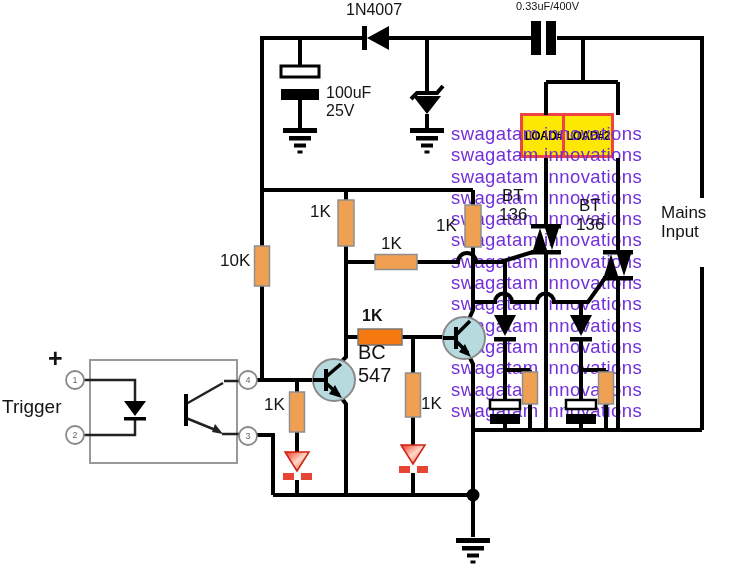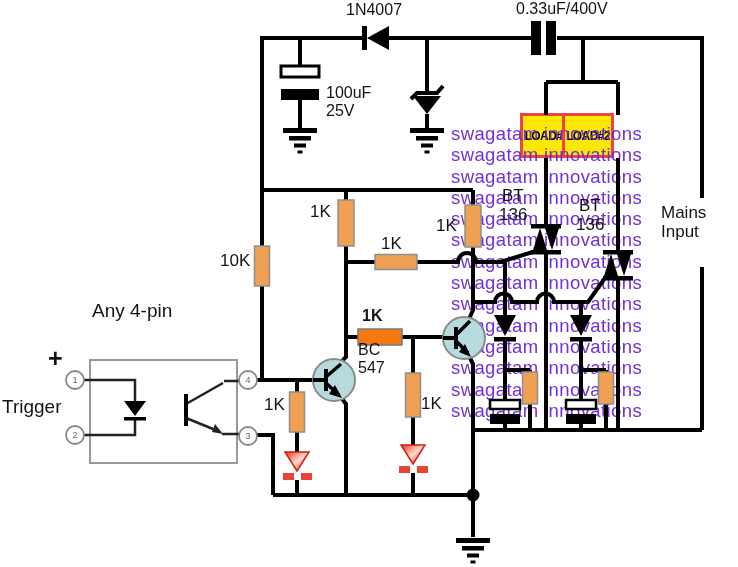--- a/index.html
+++ b/index.html
@@ -13,22 +13,22 @@
   #load1{left:520px;top:113px;width:53px;height:45px;}
   #load2{left:562px;top:113px;width:52px;height:45px;}
   
   #wm{position:absolute;left:451px;top:123px;z-index:2;font-size:18.5px;line-height:21.3px;
       letter-spacing:0.4px;white-space:nowrap;opacity:0.96;pointer-events:none;}
   
   #cir{position:absolute;left:0;top:0;z-index:3;}
   
   #labels{z-index:4;width:738px;height:484px;pointer-events:none;}
   .lb{position:absolute;color:#141414;line-height:1.13;white-space:nowrap;}
-  .fs15{font-size:16px;text-align:center;} .fs16{font-size:16px;} .fs17{font-size:17px;}
-  .fs19{font-size:19px;} .fs20{font-size:16px;}
+  .fs15{font-size:11px;text-align:center;} .fs16{font-size:16px;} .fs17{font-size:17px;}
+  .fs19{font-size:19px;} .fs20{font-size:20px;}
   .bold{font-weight:bold;}
   .pin{position:absolute;width:14px;height:14px;margin:-7px 0 0 -7px;display:flex;
        align-items:center;justify-content:center;font-size:9px;color:#666;}
 </style>
 </head>
 <body>
 
 <div id="stage">
 
   <div class="load" id="load1">LOAD#1</div>
@@ -227,21 +227,20 @@
     <div class="lb fs17" style="left:220px;top:251px">10K</div>
     <div class="lb fs17" style="left:310px;top:202px">1K</div>
     <div class="lb fs17" style="left:381px;top:234px">1K</div>
     <div class="lb fs17" style="left:436px;top:216px">1K</div>
     <div class="lb fs16 bold" style="left:362px;top:307px">1K</div>
     <div class="lb fs20" style="left:358px;top:341px">
       <div>BC</div>
       <div>547</div>
     </div>
     <div class="lb fs19" style="left:92px;top:300px">
-      <div>Any 4-pin</div>
     </div>
     <div class="lb fs19" style="left:2px;top:396px">Trigger</div>
     <div class="lb bold" style="left:48px;top:344px;font-size:25px">+</div>
     <div class="lb fs17" style="left:264px;top:395px">1K</div>
     <div class="lb fs17" style="left:421px;top:394px">1K</div>
     <div class="pin" style="left:75px;top:380px">1</div>
     <div class="pin" style="left:75px;top:435px">2</div>
     <div class="pin" style="left:248px;top:380px">4</div>
     <div class="pin" style="left:248px;top:436px">3</div>
   </div>

